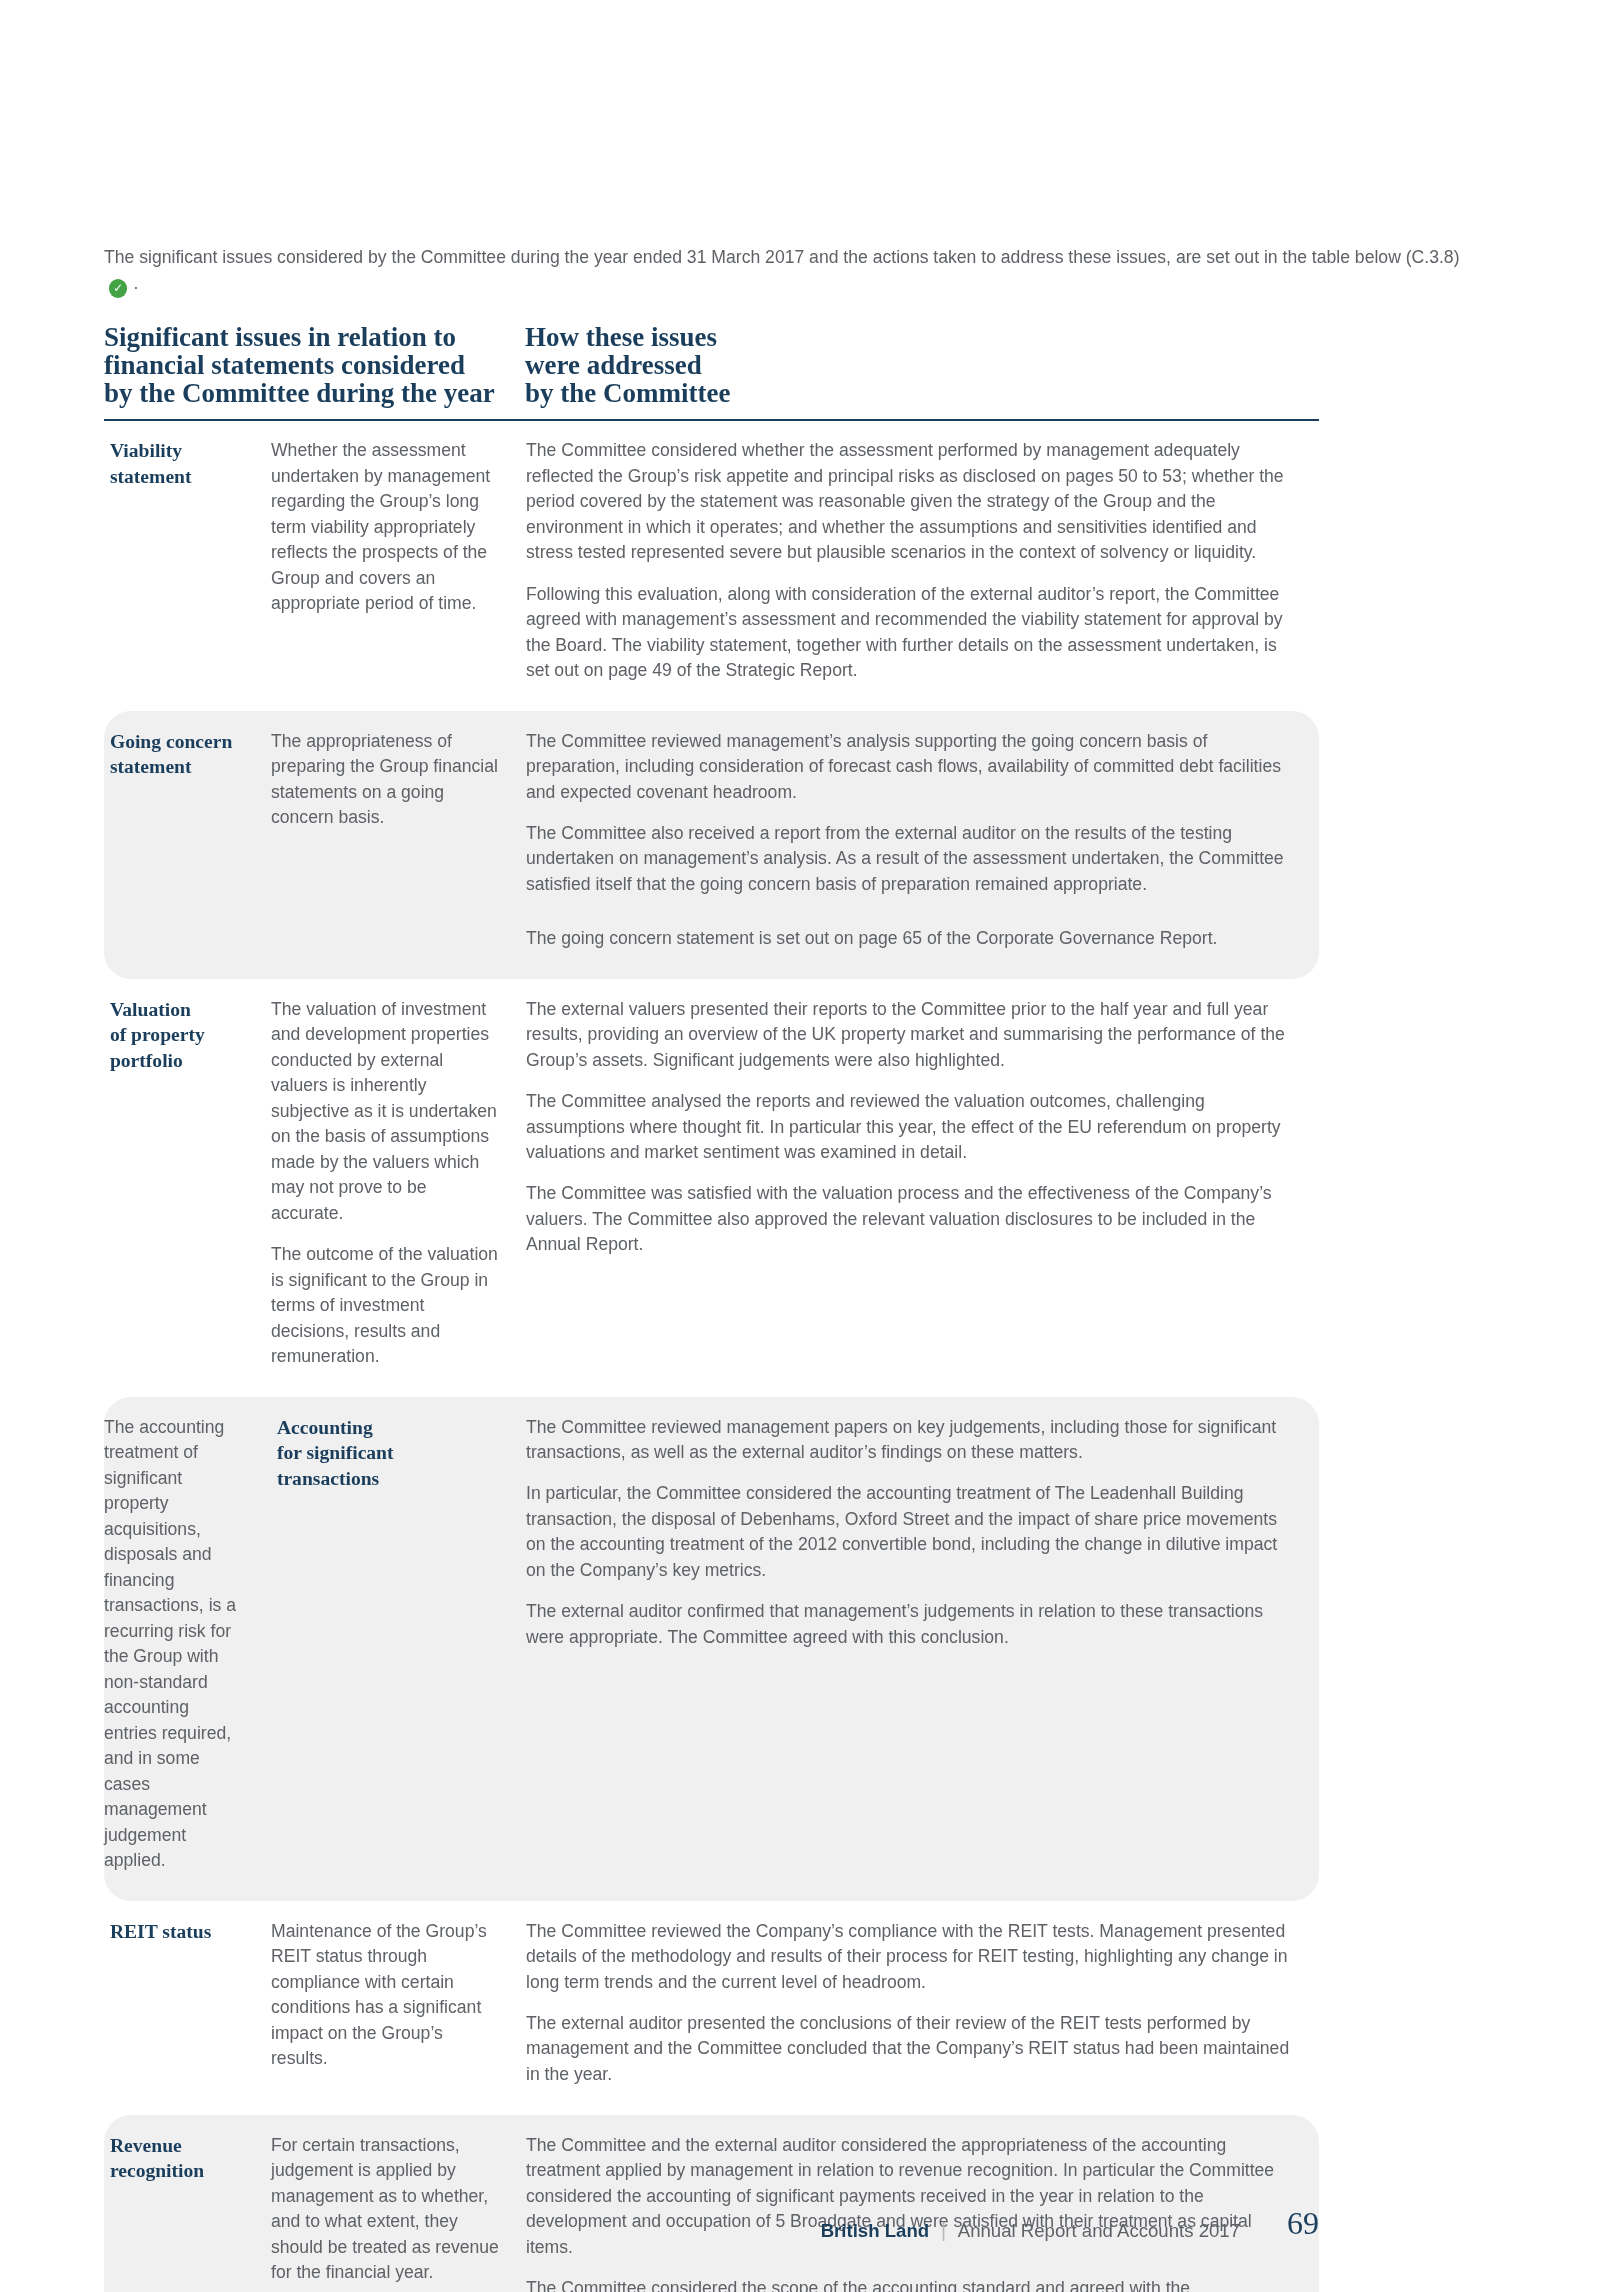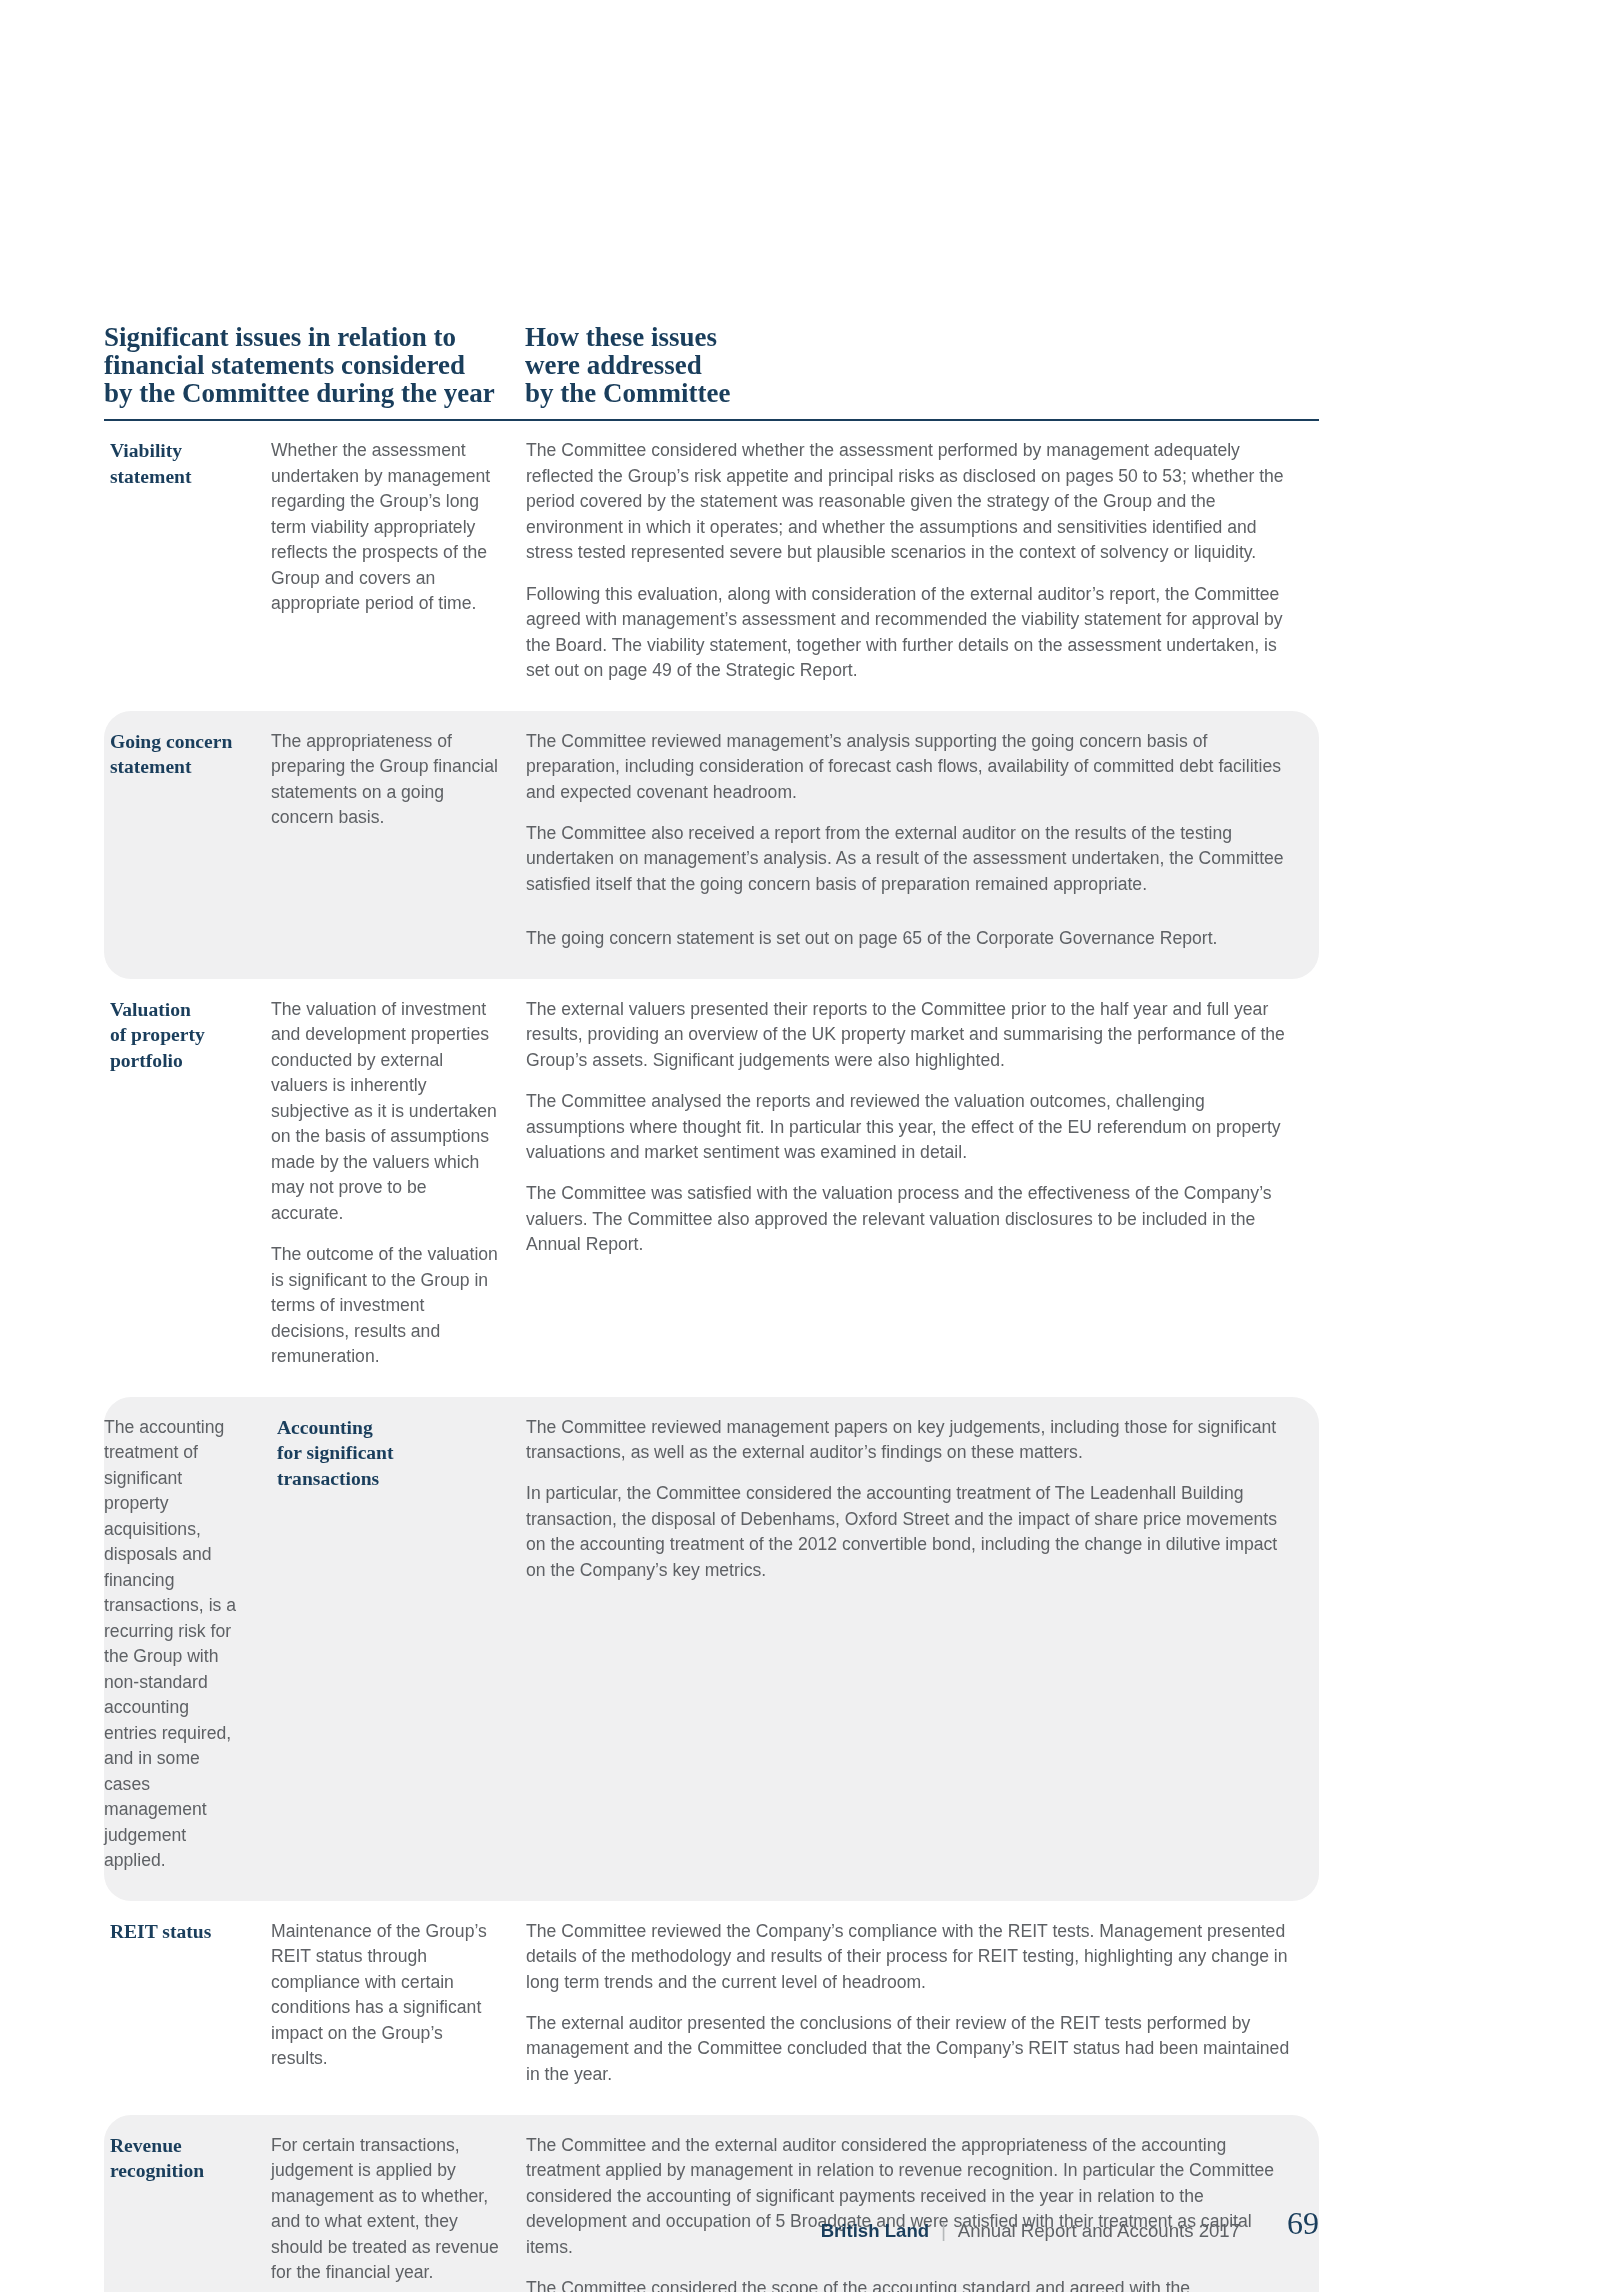--- a/index.html
+++ b/index.html
@@ -119,20 +119,25 @@
     color: var(--navy);
     margin-left: 47px;
     margin-top: 19px;
   }
 </style>
 </head>
 <body>
 
 <div class="page">
 
+  <p class="intro">
+    <span>The significant issues considered by the Committee during the year ended 31 March 2017 and the actions taken to address these issues, are set out in the table below (C.3.8)</span>
+    <span class="check-icon">✓</span>
+    <span>.</span>
+  </p>
 
   <div class="rtable">
 
     <div class="thead">
       <div class="th-left">
         <div class="hline">Significant issues in relation to</div>
         <div class="hline">financial statements considered</div>
         <div class="hline">by the Committee during the year</div>
       </div>
       <div class="th-right">
@@ -193,20 +198,21 @@
         <p>The accounting treatment of significant property acquisitions, disposals and financing transactions, is a recurring risk for the Group with non-standard accounting entries required, and in some cases management judgement applied.</p>
       </div>
       <div class="cell c-title">
         <div>Accounting</div>
         <div>for significant</div>
         <div>transactions</div>
       </div>
       <div class="cell c-response">
         <p>The Committee reviewed management papers on key judgements, including those for significant transactions, as well as the external auditor’s findings on these matters.</p>
         <p>In particular, the Committee considered the accounting treatment of The Leadenhall Building transaction, the disposal of Debenhams, Oxford Street and the impact of share price movements on the accounting treatment of the 2012 convertible bond, including the change in dilutive impact on the Company’s key metrics.</p>
+        <p>The external auditor confirmed that management’s judgements in relation to these transactions were appropriate. The Committee agreed with this conclusion.</p>
       </div>
     </div>
 
     <div class="row">
       <div class="cell c-title">
         <div>REIT status</div>
       </div>
       <div class="cell c-issue">
         <p>Maintenance of the Group’s REIT status through compliance with certain conditions has a significant impact on the Group’s results.</p>
       </div>

